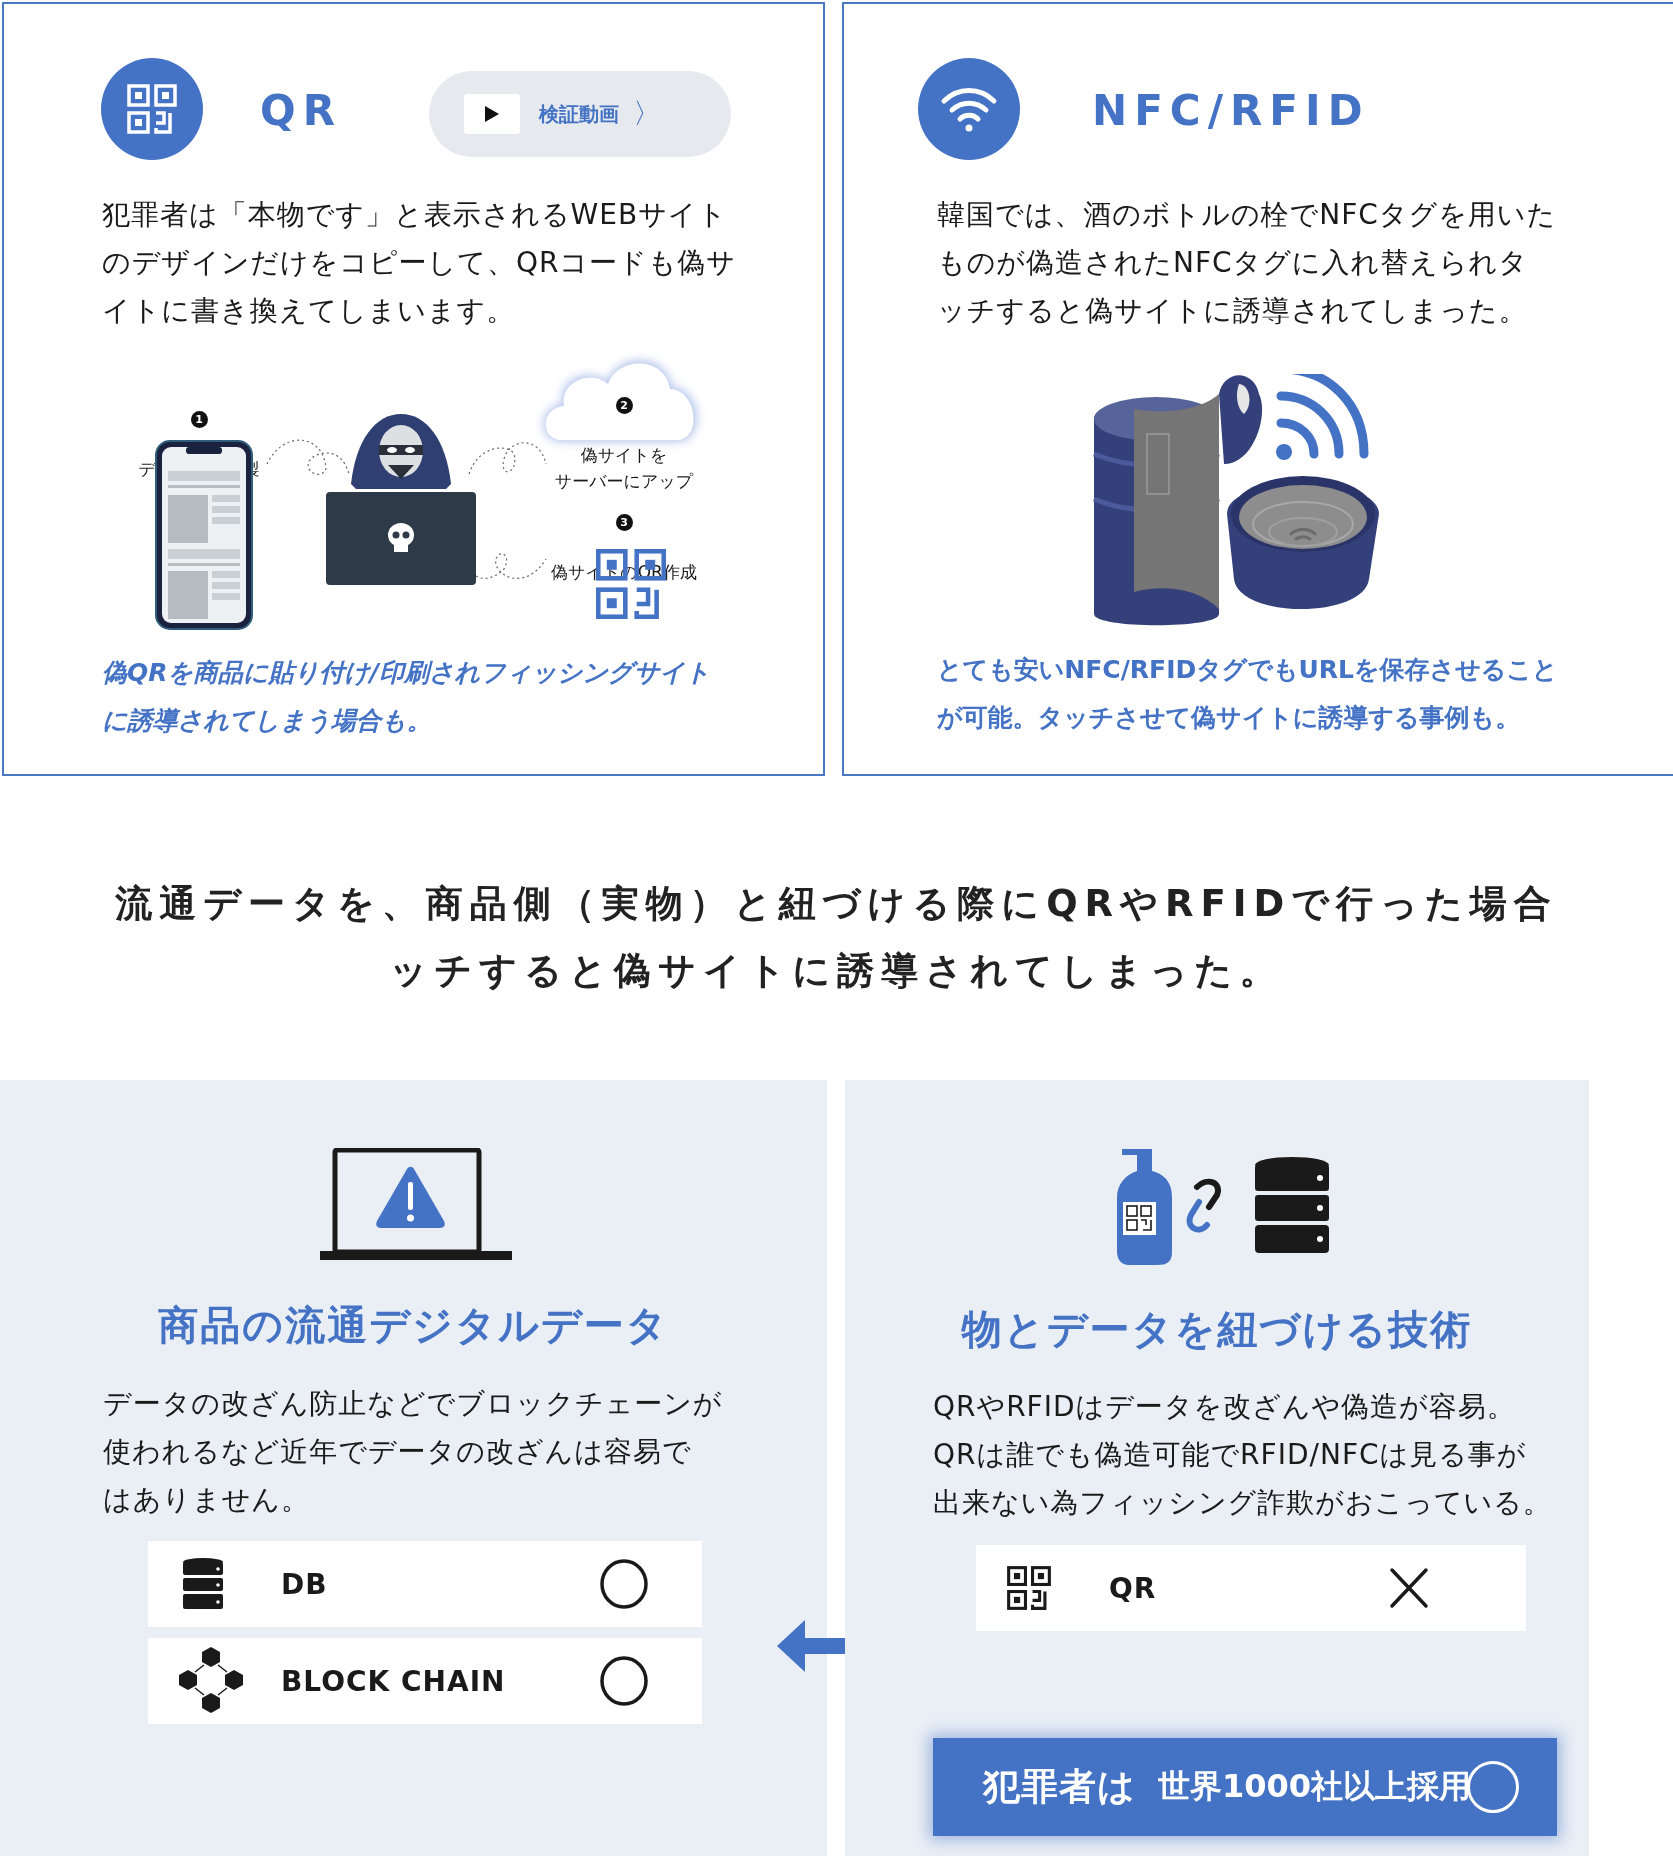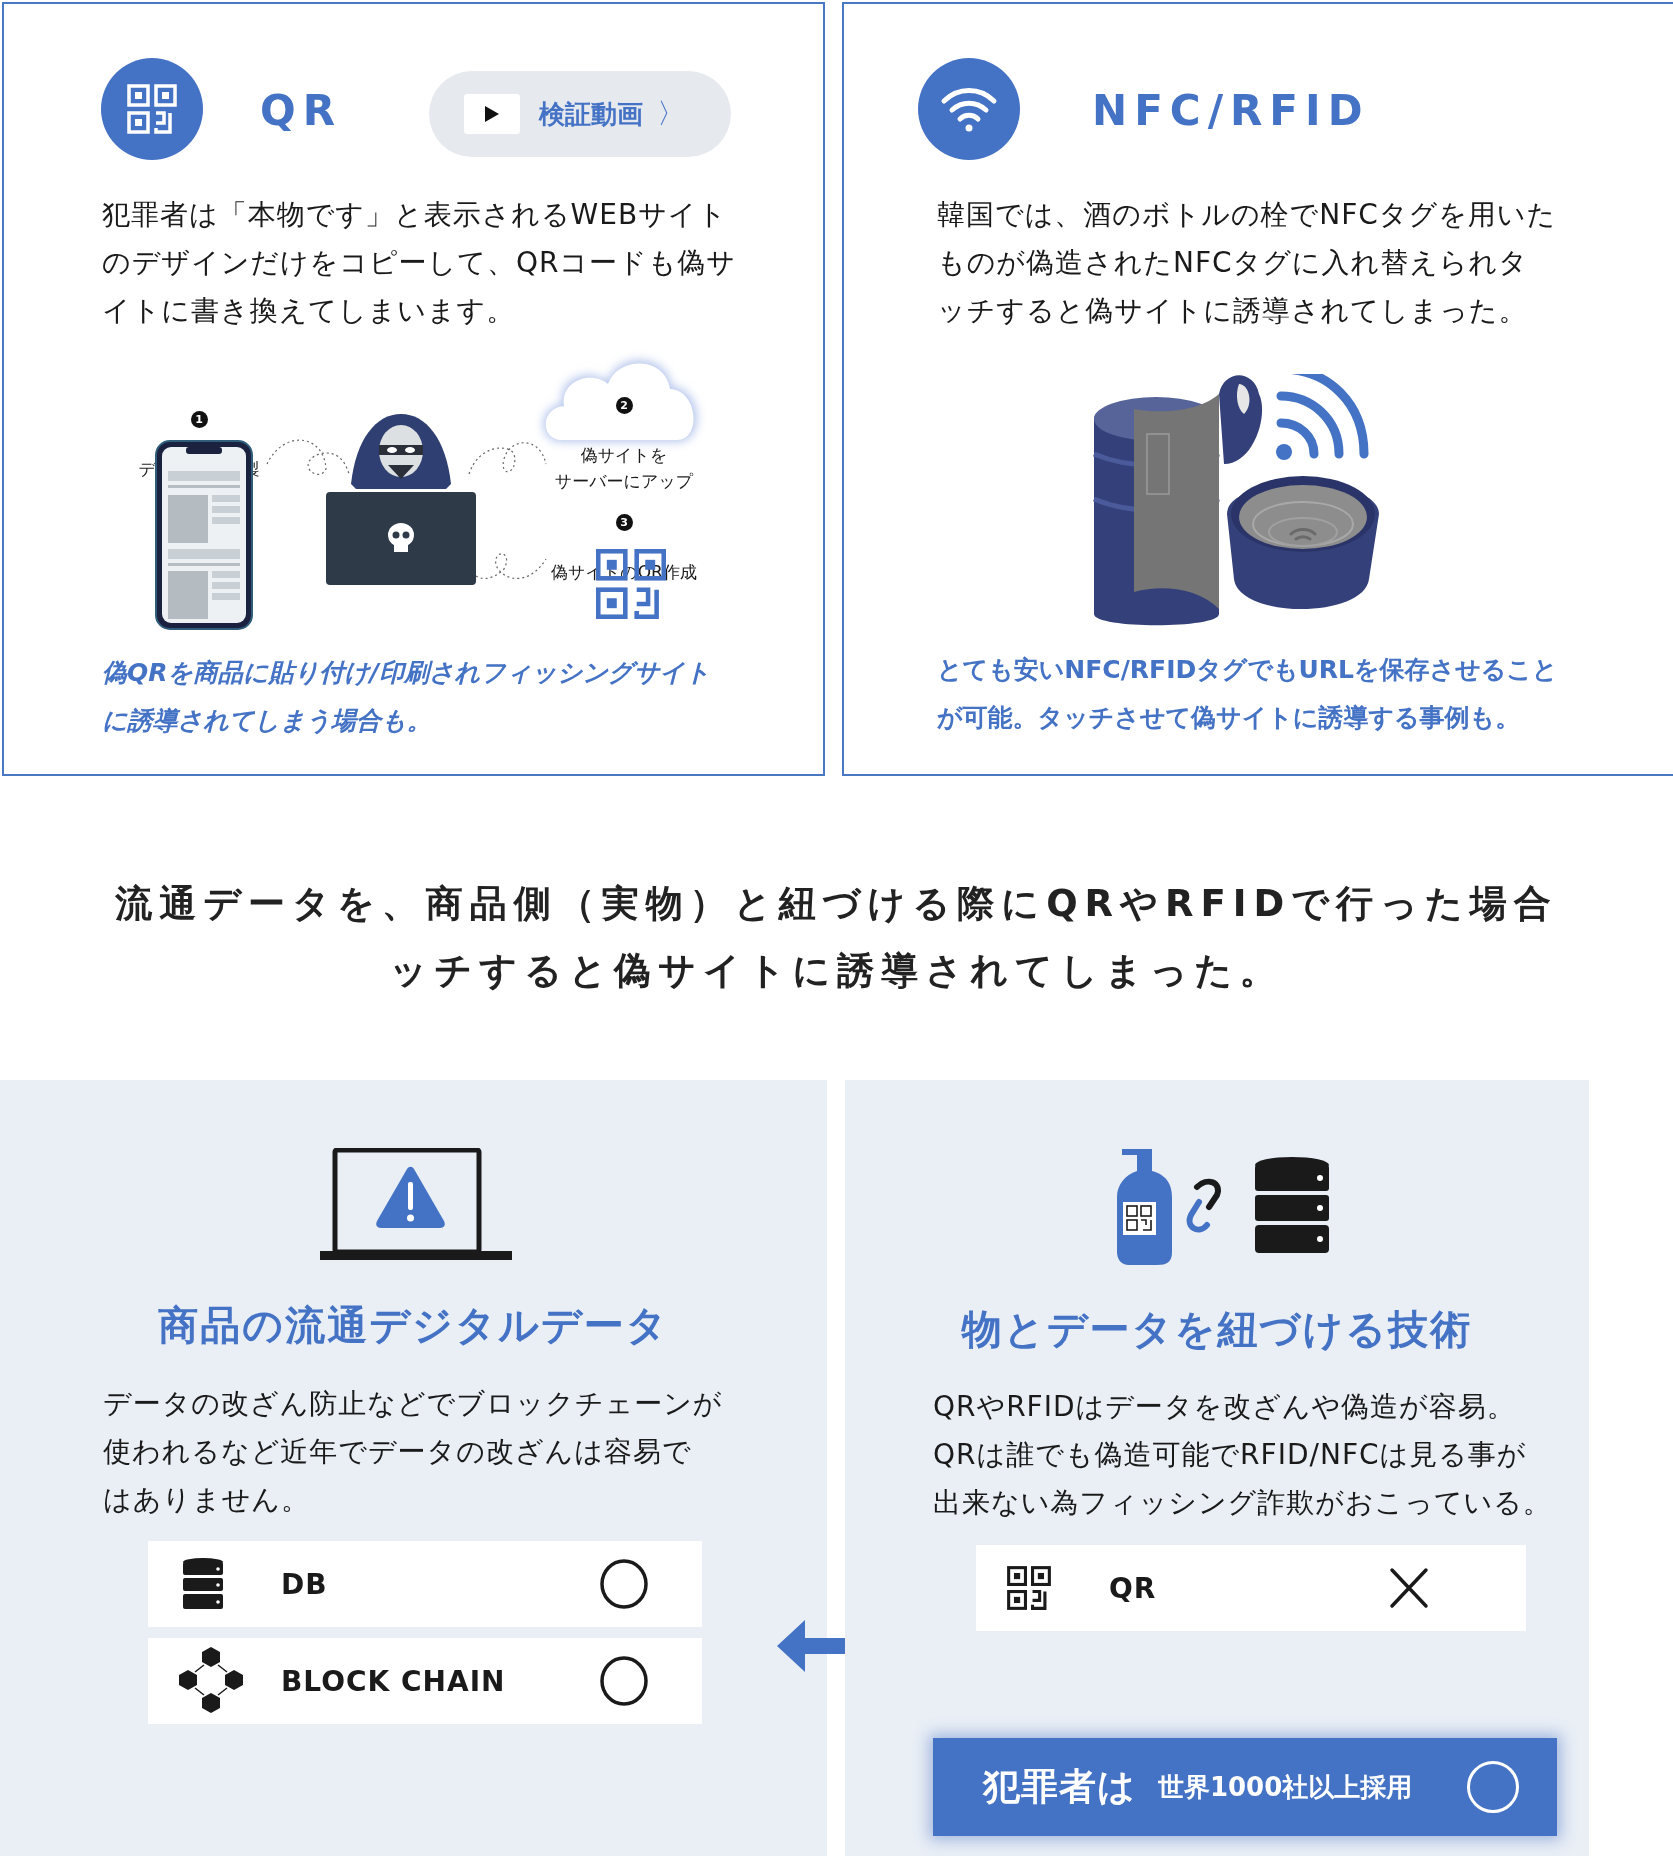--- a/index.html
+++ b/index.html
@@ -11,21 +11,21 @@
   
   .card { position: absolute; top: 2px; height: 774px; border: 2px solid #4a78c2; background: #fff; }
   .card-left { left: 2px; width: 823px; }
   .card-right { left: 842px; width: 986px; }
 
   .icon-circle { position: absolute; width: 102px; height: 102px; border-radius: 50%; background: #4472C4; display: flex; align-items: center; justify-content: center; }
   .card-title { position: absolute; font-size: 42px; font-weight: bold; color: #4472C4; letter-spacing: 7px; font-family: "DejaVu Sans", sans-serif; }
 
   .video-btn { position: absolute; left: 425px; top: 67px; width: 302px; height: 86px; border-radius: 43px; background: #e6e9ee; display: flex; align-items: center; cursor: pointer; }
   .video-btn .play { width: 56px; height: 40px; background: #fff; border-radius: 3px; margin-left: 35px; display: flex; align-items: center; justify-content: center; }
-  .video-btn .label { margin-left: 19px; font-size: 26px; font-weight: bold; color: #4472C4; }
+  .video-btn .label { margin-left: 19px; font-size: 20px; font-weight: bold; color: #4472C4; }
   .video-btn .chev { margin-left: 14px; font-size: 28px; color: #4472C4; }
 
   .card-body { position: absolute; font-size: 28px; line-height: 48px; color: #1a1a1a; white-space: pre-line; letter-spacing: 1px; }
   .card-note { position: absolute; font-size: 25px; line-height: 48px; font-weight: bold; color: #4472C4; white-space: pre-line; }
 
   .step-label { position: absolute; font-size: 17px; text-align: center; line-height: 26px; white-space: pre-line; color: #1a1a1a; }
   .step-num { display: inline-block; width: 17px; height: 17px; border-radius: 50%; background: #111; color: #fff; font-size: 11px; line-height: 17px; text-align: center; font-weight: bold; }
 
   
   .statement { position: absolute; left: 0; width: 1673px; text-align: center; font-size: 37px; font-weight: bold; letter-spacing: 7px; color: #222; }
@@ -38,21 +38,21 @@
   .panel-heading { position: absolute; font-size: 40px; font-weight: bold; color: #4472C4; letter-spacing: 2px; width: 100%; text-align: center; }
   .panel-body { position: absolute; font-size: 28px; line-height: 48px; white-space: pre-line; color: #1a1a1a; letter-spacing: 1px; }
 
   .row { position: absolute; background: #fff; height: 86px; display: flex; align-items: center; }
   .row .ricon { position: absolute; left: 30px; width: 50px; height: 50px; display: flex; align-items: center; justify-content: center; }
   .row .rlabel { position: absolute; left: 133px; font-size: 28px; font-weight: bold; color: #1a1a1a; letter-spacing: 1px; }
   .row .rmark { position: absolute; width: 52px; height: 52px; display: flex; align-items: center; justify-content: center; }
 
   .ours { position: absolute; left: 933px; top: 1738px; width: 624px; height: 98px; background: #4472C4; box-shadow: 0 0 14px 4px rgba(68,114,196,0.45); display: flex; align-items: center; cursor: pointer; }
   .ours .big { margin-left: 50px; font-size: 37px; font-weight: bold; color: #fff; letter-spacing: 1px; }
-  .ours .small { margin-left: 22px; font-size: 26px; font-weight: bold; color: #fff; }
+  .ours .small { margin-left: 22px; font-size: 32px; font-weight: bold; color: #fff; }
   .ours .ring { position: absolute; right: 38px; top: 23px; width: 52px; height: 52px; border: 3px solid #fff; border-radius: 50%; }
 </style>
 </head>
 <body>
 
 <div class="card card-left">
   <div class="icon-circle" style="left:97px; top:54px;">
     <svg width="52" height="52" viewBox="0 0 52 52" fill="none" stroke="#fff" stroke-width="3.5">
       <rect x="3" y="3" width="19" height="19"></rect>
         <rect x="30" y="3" width="19" height="19"></rect>

